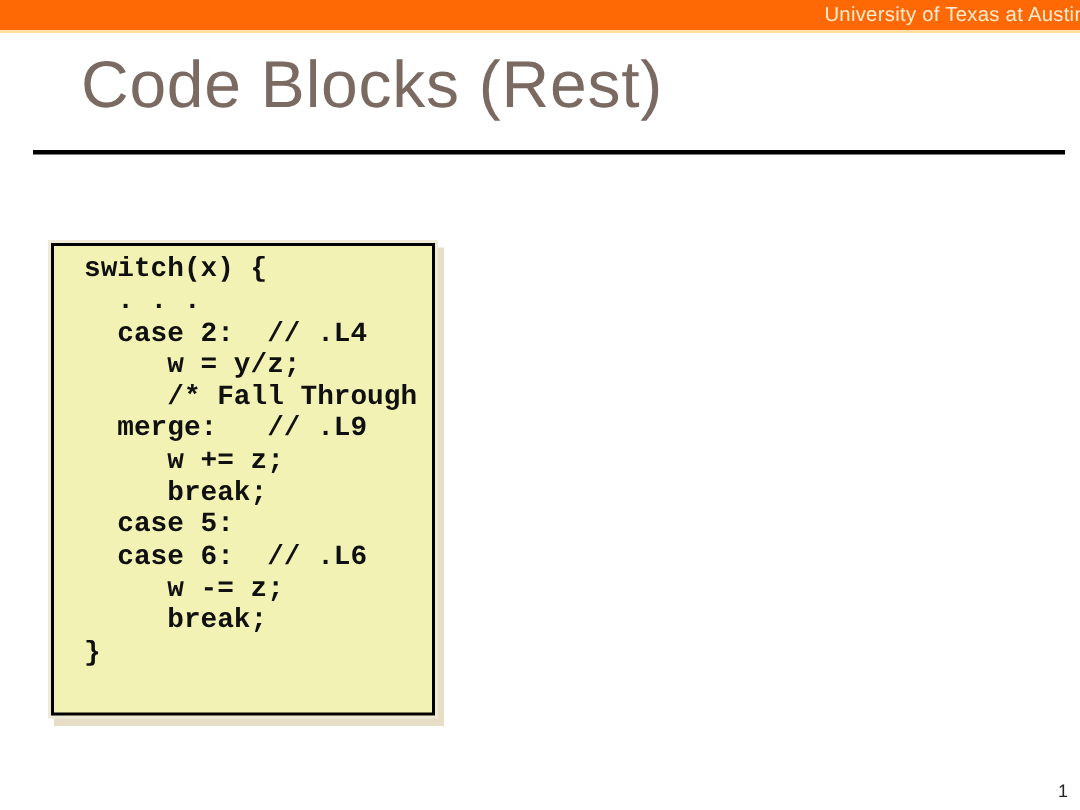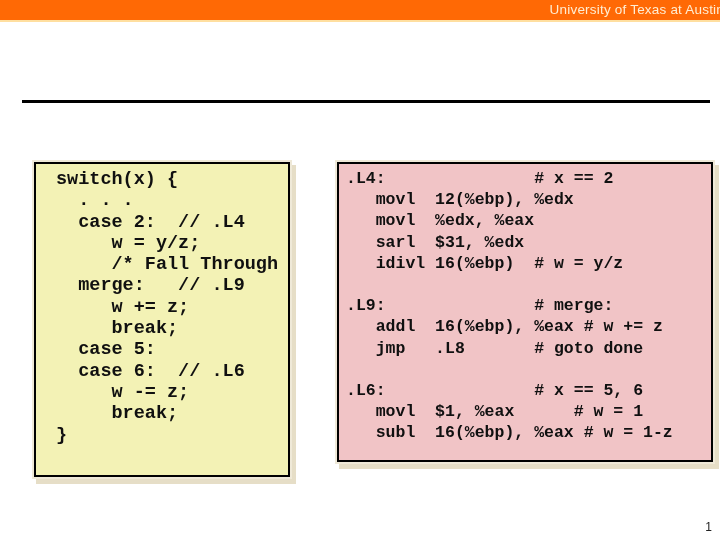--- a/index.html
+++ b/index.html
@@ -80,46 +80,34 @@
 </style>
 </head>
 <body>
 
 <div class="slide">
 
   <header class="topbar">
     <span class="topbar-text">University of Texas at Austin</span>
   </header>
 
+  <h1 class="title">Code Blocks (Rest)</h1>
 
   <div class="rule"></div>
 
   <pre class="codebox c">switch(x) {
   . . .
   case 2:  // .L4
      w = y/z;
      /* Fall Through */
   merge:   // .L9
      w += z;
      break;
   case 5:
   case 6:  // .L6
      w -= z;
      break;
 }</pre>
 
-  <pre class="codebox asm">.L4:               # x == 2
-   movl  12(%ebp), %edx
-   movl  %edx, %eax
-   sarl  $31, %edx
-   idivl 16(%ebp)  # w = y/z
-
-.L9:               # merge:
-   addl  16(%ebp), %eax # w += z
-   jmp   .L8       # goto done
-
-.L6:               # x == 5, 6
-   movl  $1, %eax      # w = 1
-   subl  16(%ebp), %eax # w = 1-z</pre>
 
   <div class="pagenum">1</div>
 
 </div>
 
 </body></html>

